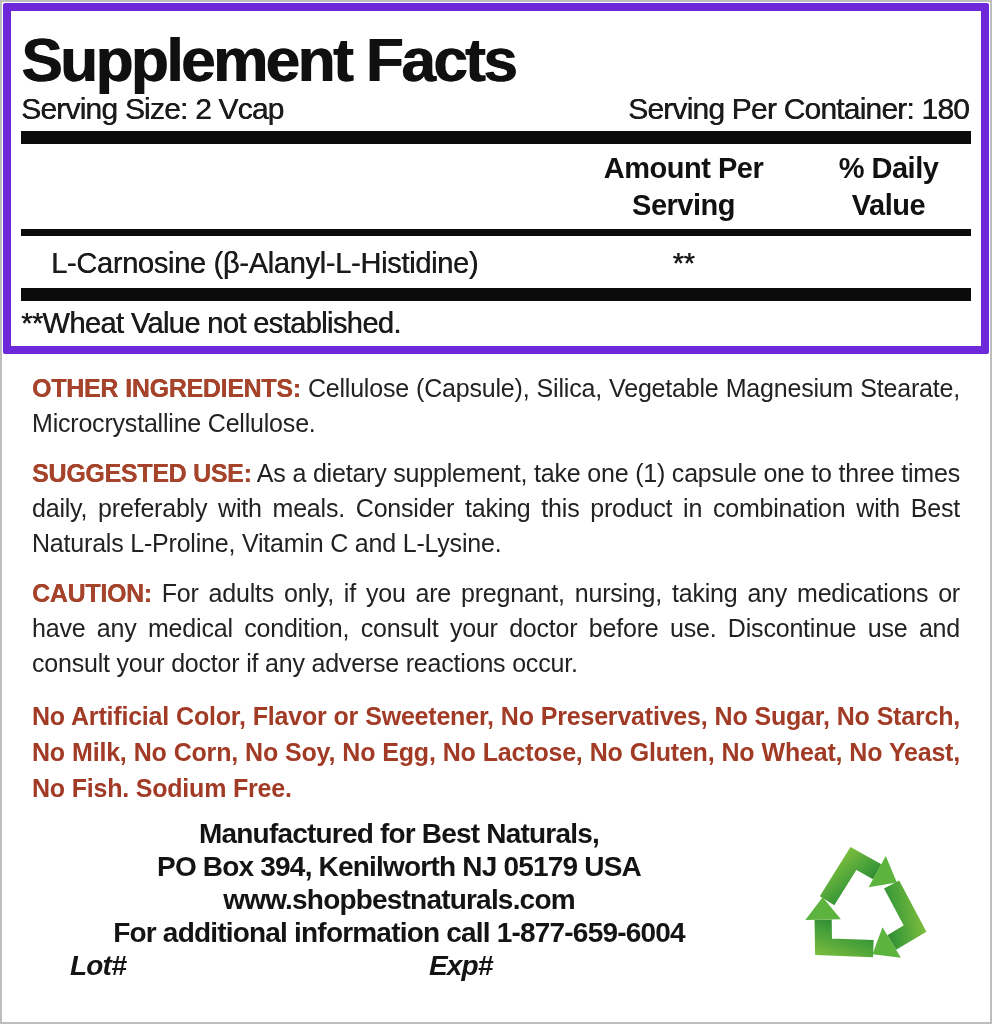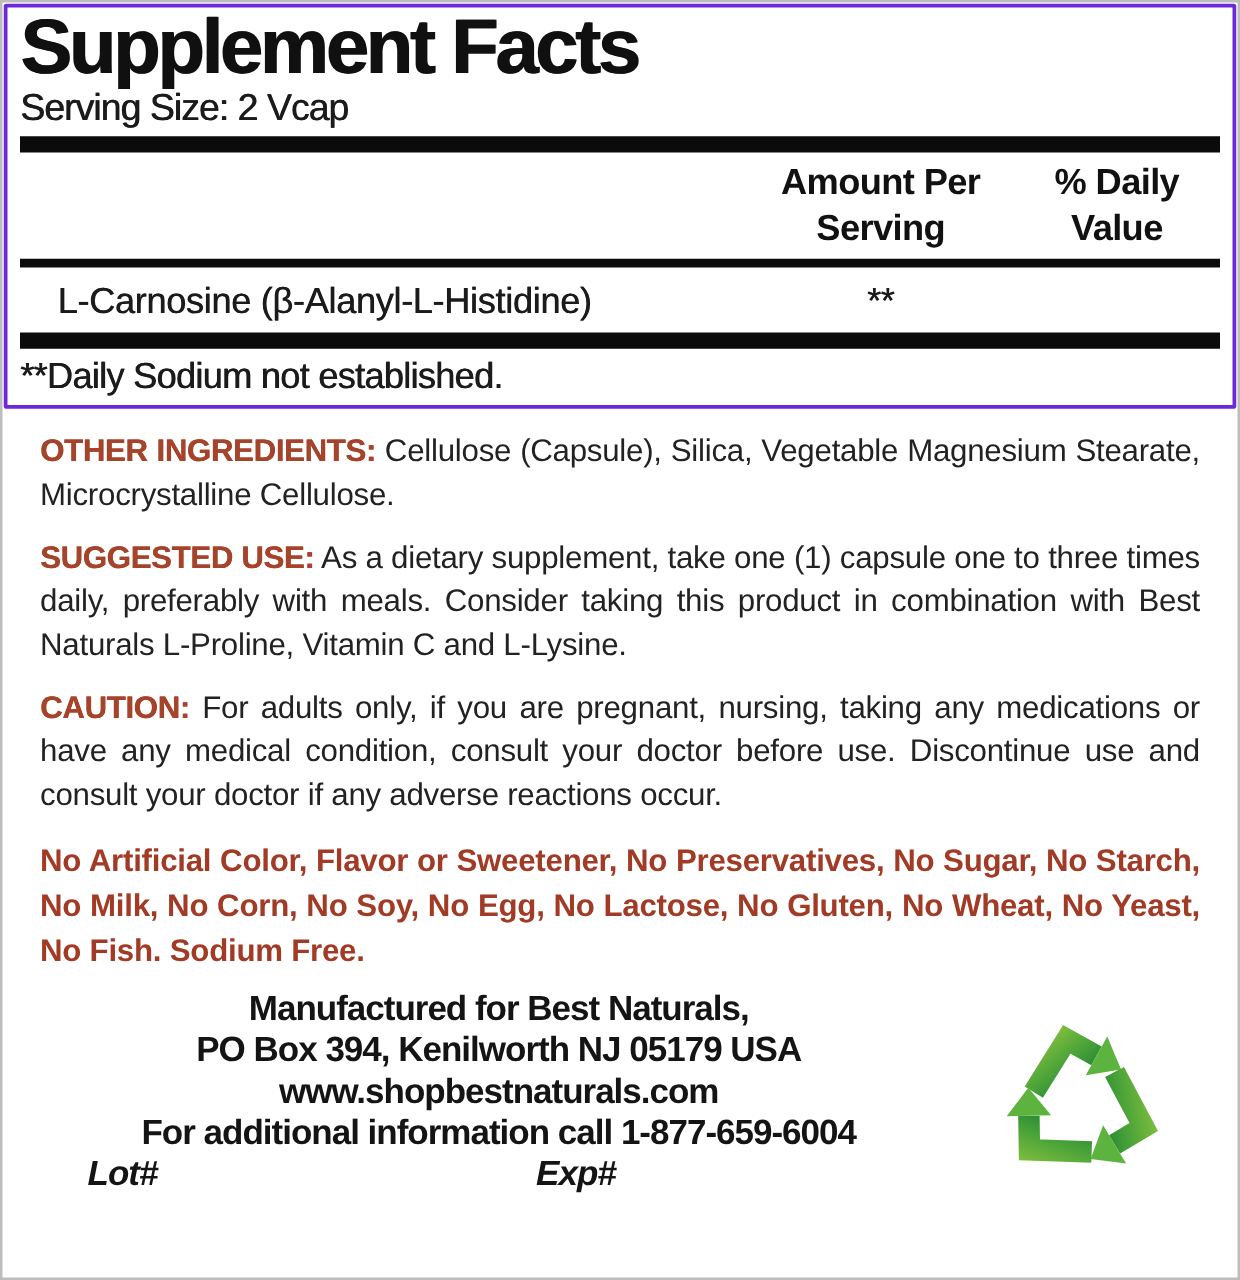--- a/index.html
+++ b/index.html
@@ -9,40 +9,40 @@
     box-sizing:border-box;
     background:#ffffff;
     border:2px solid #bdbdbd;
     overflow:hidden;
     font-family:"Liberation Sans","DejaVu Sans",sans-serif;
     color:#1b1b1b;
   }
   
   .sf-panel{
     margin:1px 1px 0;
-    border:3px solid #6d28d9;
+    border:8px solid #6d28d9;
     border-radius:2px;
-    padding:3px 10px 6px;
+    padding:20px 10px 6px;
     background:#fff;
   }
   .sf-title{
     font-size:62px;font-weight:bold;letter-spacing:-2.5px;
     line-height:58px;color:#101010;
     text-shadow:1px 0 0 #101010;
     white-space:nowrap;
   }
   .sf-serving-row{
     display:flex;justify-content:space-between;
     font-size:30px;line-height:36px;letter-spacing:-0.8px;
     margin:2px 2px 4px 0;
     text-shadow:0.5px 0 0 currentColor;
   }
   .bar{height:13px;background:#0b0b0b;}
   .bar-thin{height:7px;background:#0b0b0b;}
-  .sf-grid{display:grid;grid-template-columns:1fr 195px 165px;column-gap:9px;}
+  .sf-grid{display:grid;grid-template-columns:1fr 195px 165px;column-gap:25px;}
   .sf-head-row{margin:6px 0 5px;align-items:end;}
   .sf-colhead{
     font-size:29px;font-weight:bold;text-align:center;
     line-height:37px;letter-spacing:-0.5px;color:#111;
   }
   .sf-row{
     font-size:29px;line-height:36px;letter-spacing:-0.3px;
     margin:9px 0 7px;
     text-shadow:0.4px 0 0 currentColor;
     align-items:center;
@@ -87,20 +87,21 @@
 </head>
 <body>
 
 <div class="page">
 
   <div class="sf-panel">
     <div class="sf-title">Supplement Facts</div>
 
     <div class="sf-serving-row">
       <span>Serving Size: 2 Vcap</span>
+      <span>Serving Per Container: 180</span>
     </div>
 
     <div class="bar"></div>
 
     <div class="sf-grid sf-head-row">
       <div></div>
       <div class="sf-colhead">
         <div>Amount Per</div>
         <div>Serving</div>
       </div>
@@ -112,21 +113,21 @@
 
     <div class="bar-thin"></div>
 
     <div class="sf-grid sf-row">
       <div class="cell-name">L-Carnosine (β-Alanyl-L-Histidine)</div>
       <div class="cell-center">**</div>
     </div>
 
     <div class="bar"></div>
 
-    <div class="sf-footnote">**Daily Sodium not established.</div>
+    <div class="sf-footnote">**Wheat Value not established.</div>
   </div>
 
   <div class="sections">
 
     <p class="para first"><span class="sec-label">OTHER INGREDIENTS:</span> <span>Cellulose (Capsule), Silica, Vegetable Magnesium Stearate, Microcrystalline Cellulose.</span></p>
 
     <p class="para"><span class="sec-label">SUGGESTED USE:</span> <span>As a dietary supplement, take one (1) capsule one to three times daily, preferably with meals. Consider taking this product in combination with Best Naturals L-Proline, Vitamin C and L-Lysine.</span></p>
 
     <p class="para"><span class="sec-label">CAUTION:</span> <span>For adults only, if you are pregnant, nursing, taking any medications or have any medical condition, consult your doctor before use. Discontinue use and consult your doctor if any adverse reactions occur.</span></p>
 

